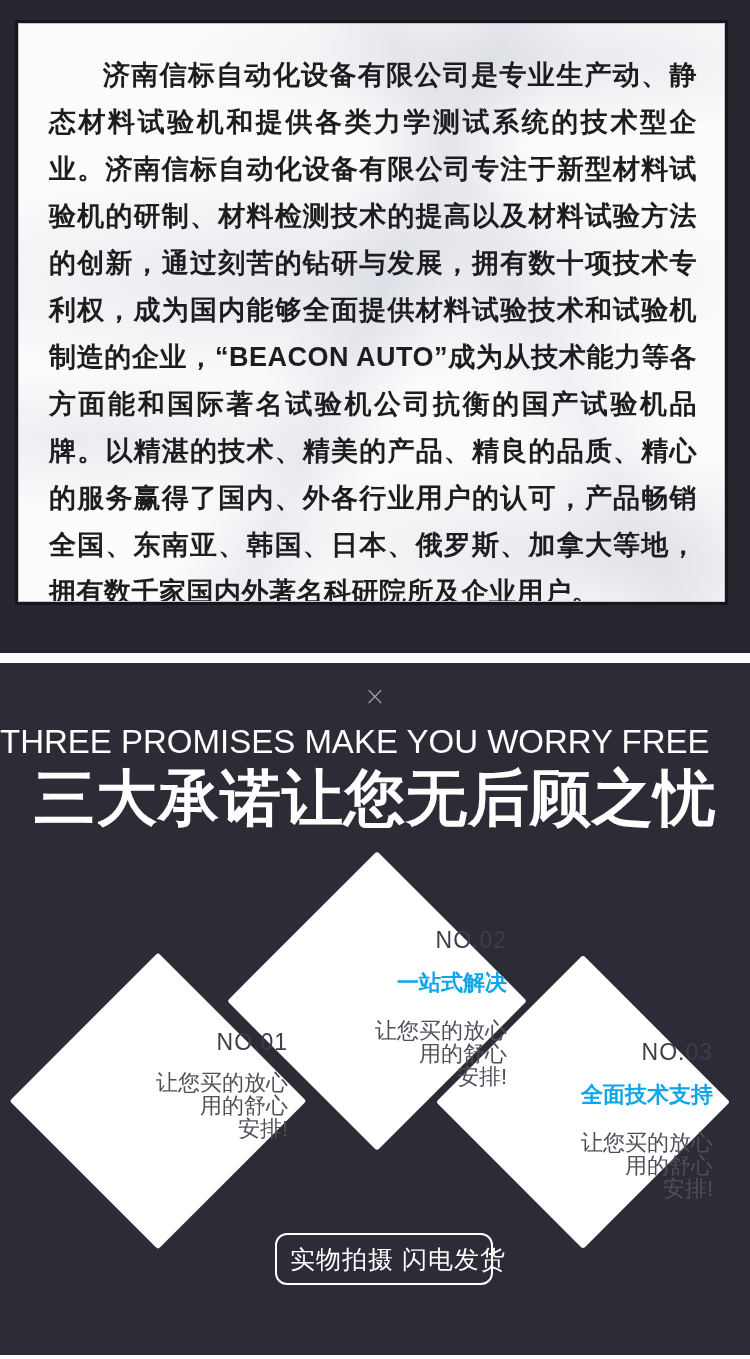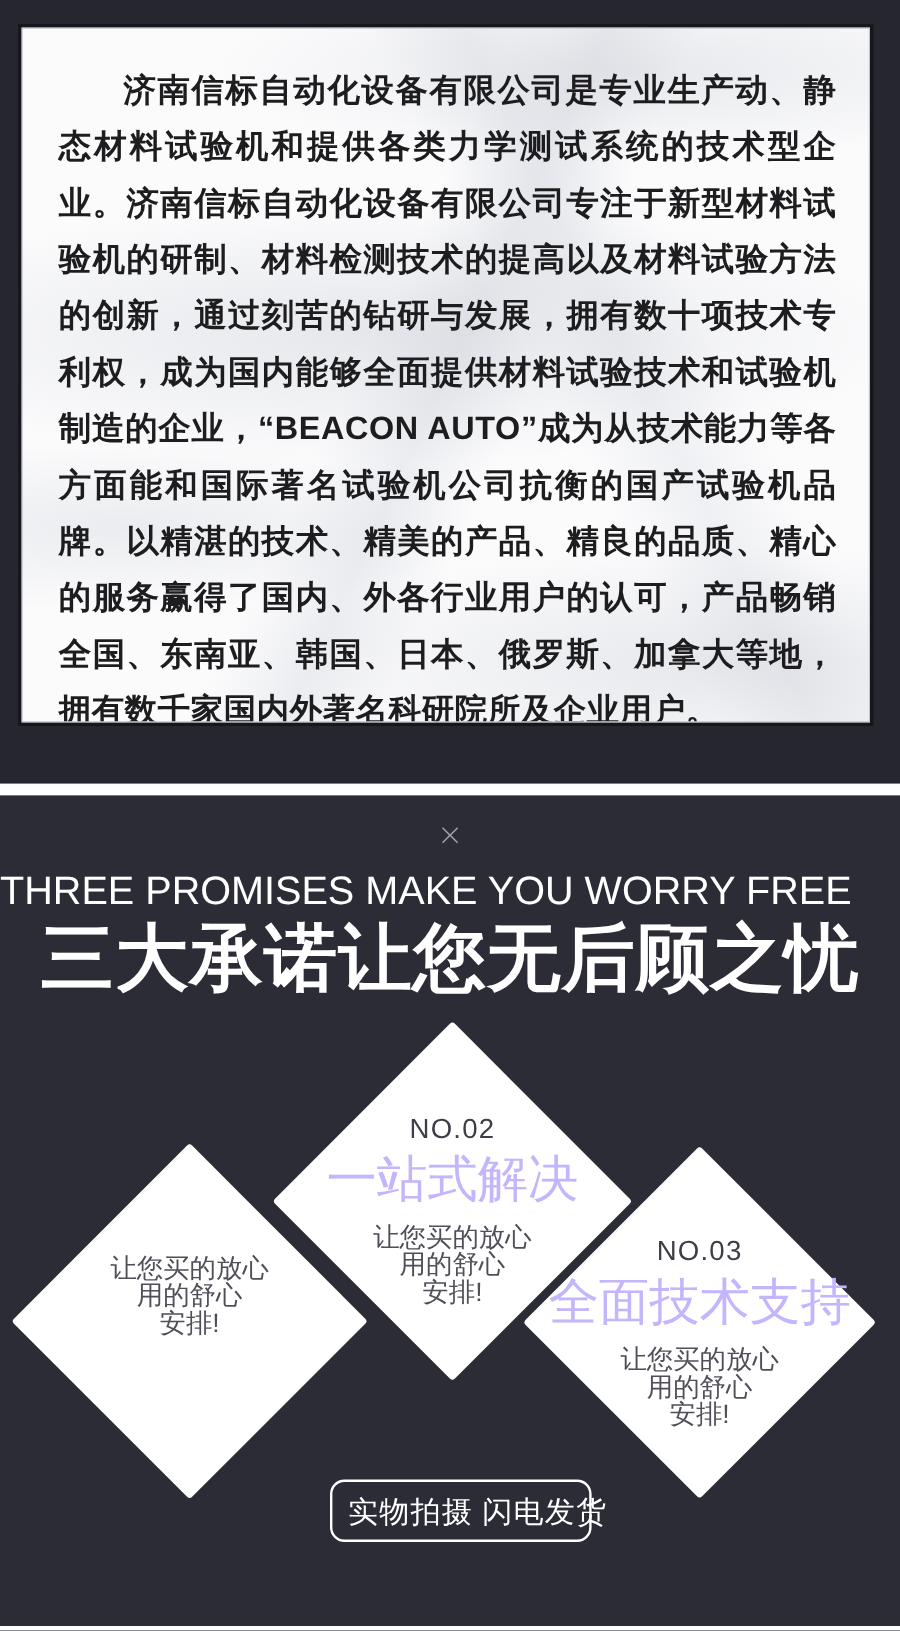--- a/index.html
+++ b/index.html
@@ -114,37 +114,37 @@
     transform: rotate(45deg);
     border-radius: 3px;
   }
   .d1 { width: 210px; height: 210px; left: 53px;  top: 333px; }  
   .d2 { width: 212px; height: 212px; left: 271px; top: 232px; }  
   .d3 { width: 208px; height: 208px; left: 479px; top: 335px; }  
 
   .dc {
     position: absolute;
     width: 260px;
-    text-align: center;
+    text-align: right;
   }
   .dc1 { left: 28px;  top: 366px; }  
   .dc2 { left: 247px; top: 264px; }  
-  .dc3 { left: 453px; top: 366px; }  
+  .dc3 { left: 453px; top: 376px; }  
   .dc .no {
     font-size: 23px;
     line-height: 26px;
     letter-spacing: 1px;
     color: #3e3e48;
   }
   .dc .title {
     margin-top: 10px;
-    font-size: 42px;
+    font-size: 22px;
     line-height: 40px;
-    font-weight: 400;
-    color: #c4b5fd;
+    font-weight: 700;
+    color: #0ea5e9;
     white-space: nowrap;
   }
   .dc .sub {
     margin-top: 16px;
     font-size: 22px;
     line-height: 23px;
     color: #4f4f59;
   }
 
   
@@ -193,20 +193,21 @@
 
     <h2 class="title-en">THREE PROMISES MAKE YOU WORRY FREE</h2>
 
     <h1 class="title-zh">三大承诺让您无后顾之忧</h1>
 
     <div class="diamond d1"></div>
     <div class="diamond d2"></div>
     <div class="diamond d3"></div>
 
     <div class="dc dc1">
+      <div class="no">NO.01</div>
       <div class="sub">
         <div>让您买的放心</div>
         <div>用的舒心</div>
         <div>安排!</div>
       </div>
     </div>
 
     <div class="dc dc2">
       <div class="no">NO.02</div>
       <div class="title">一站式解决</div>

